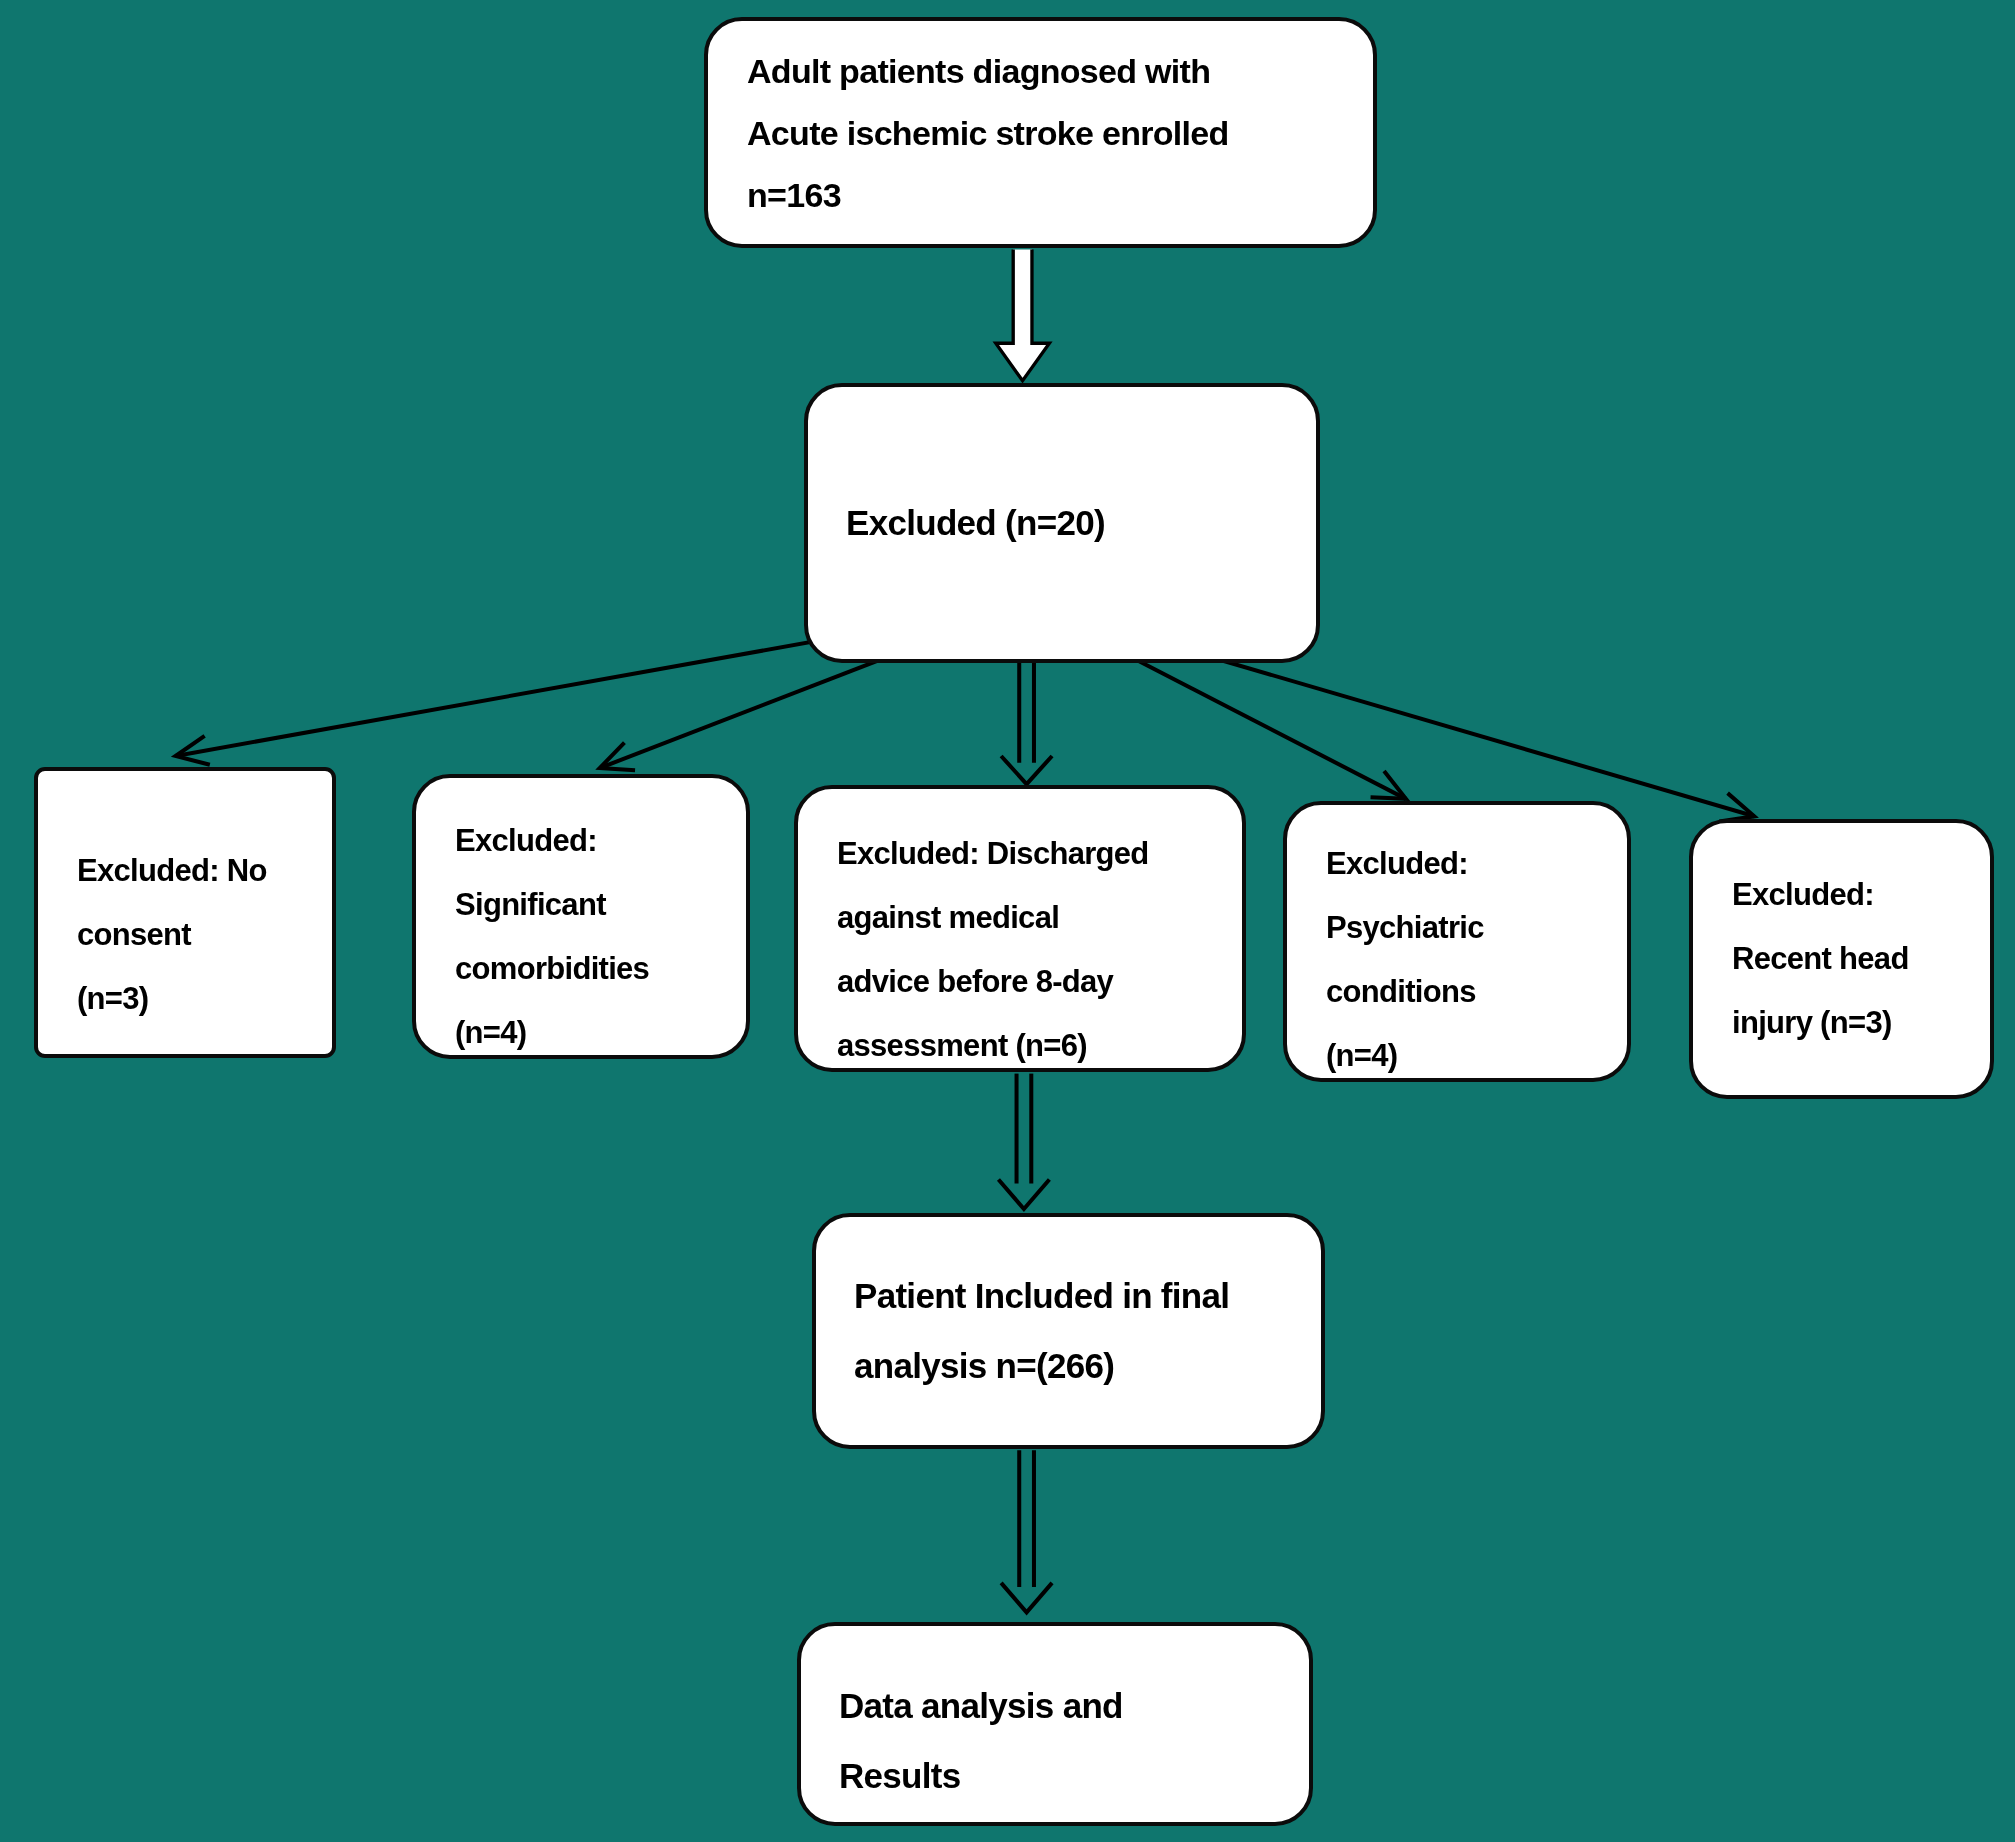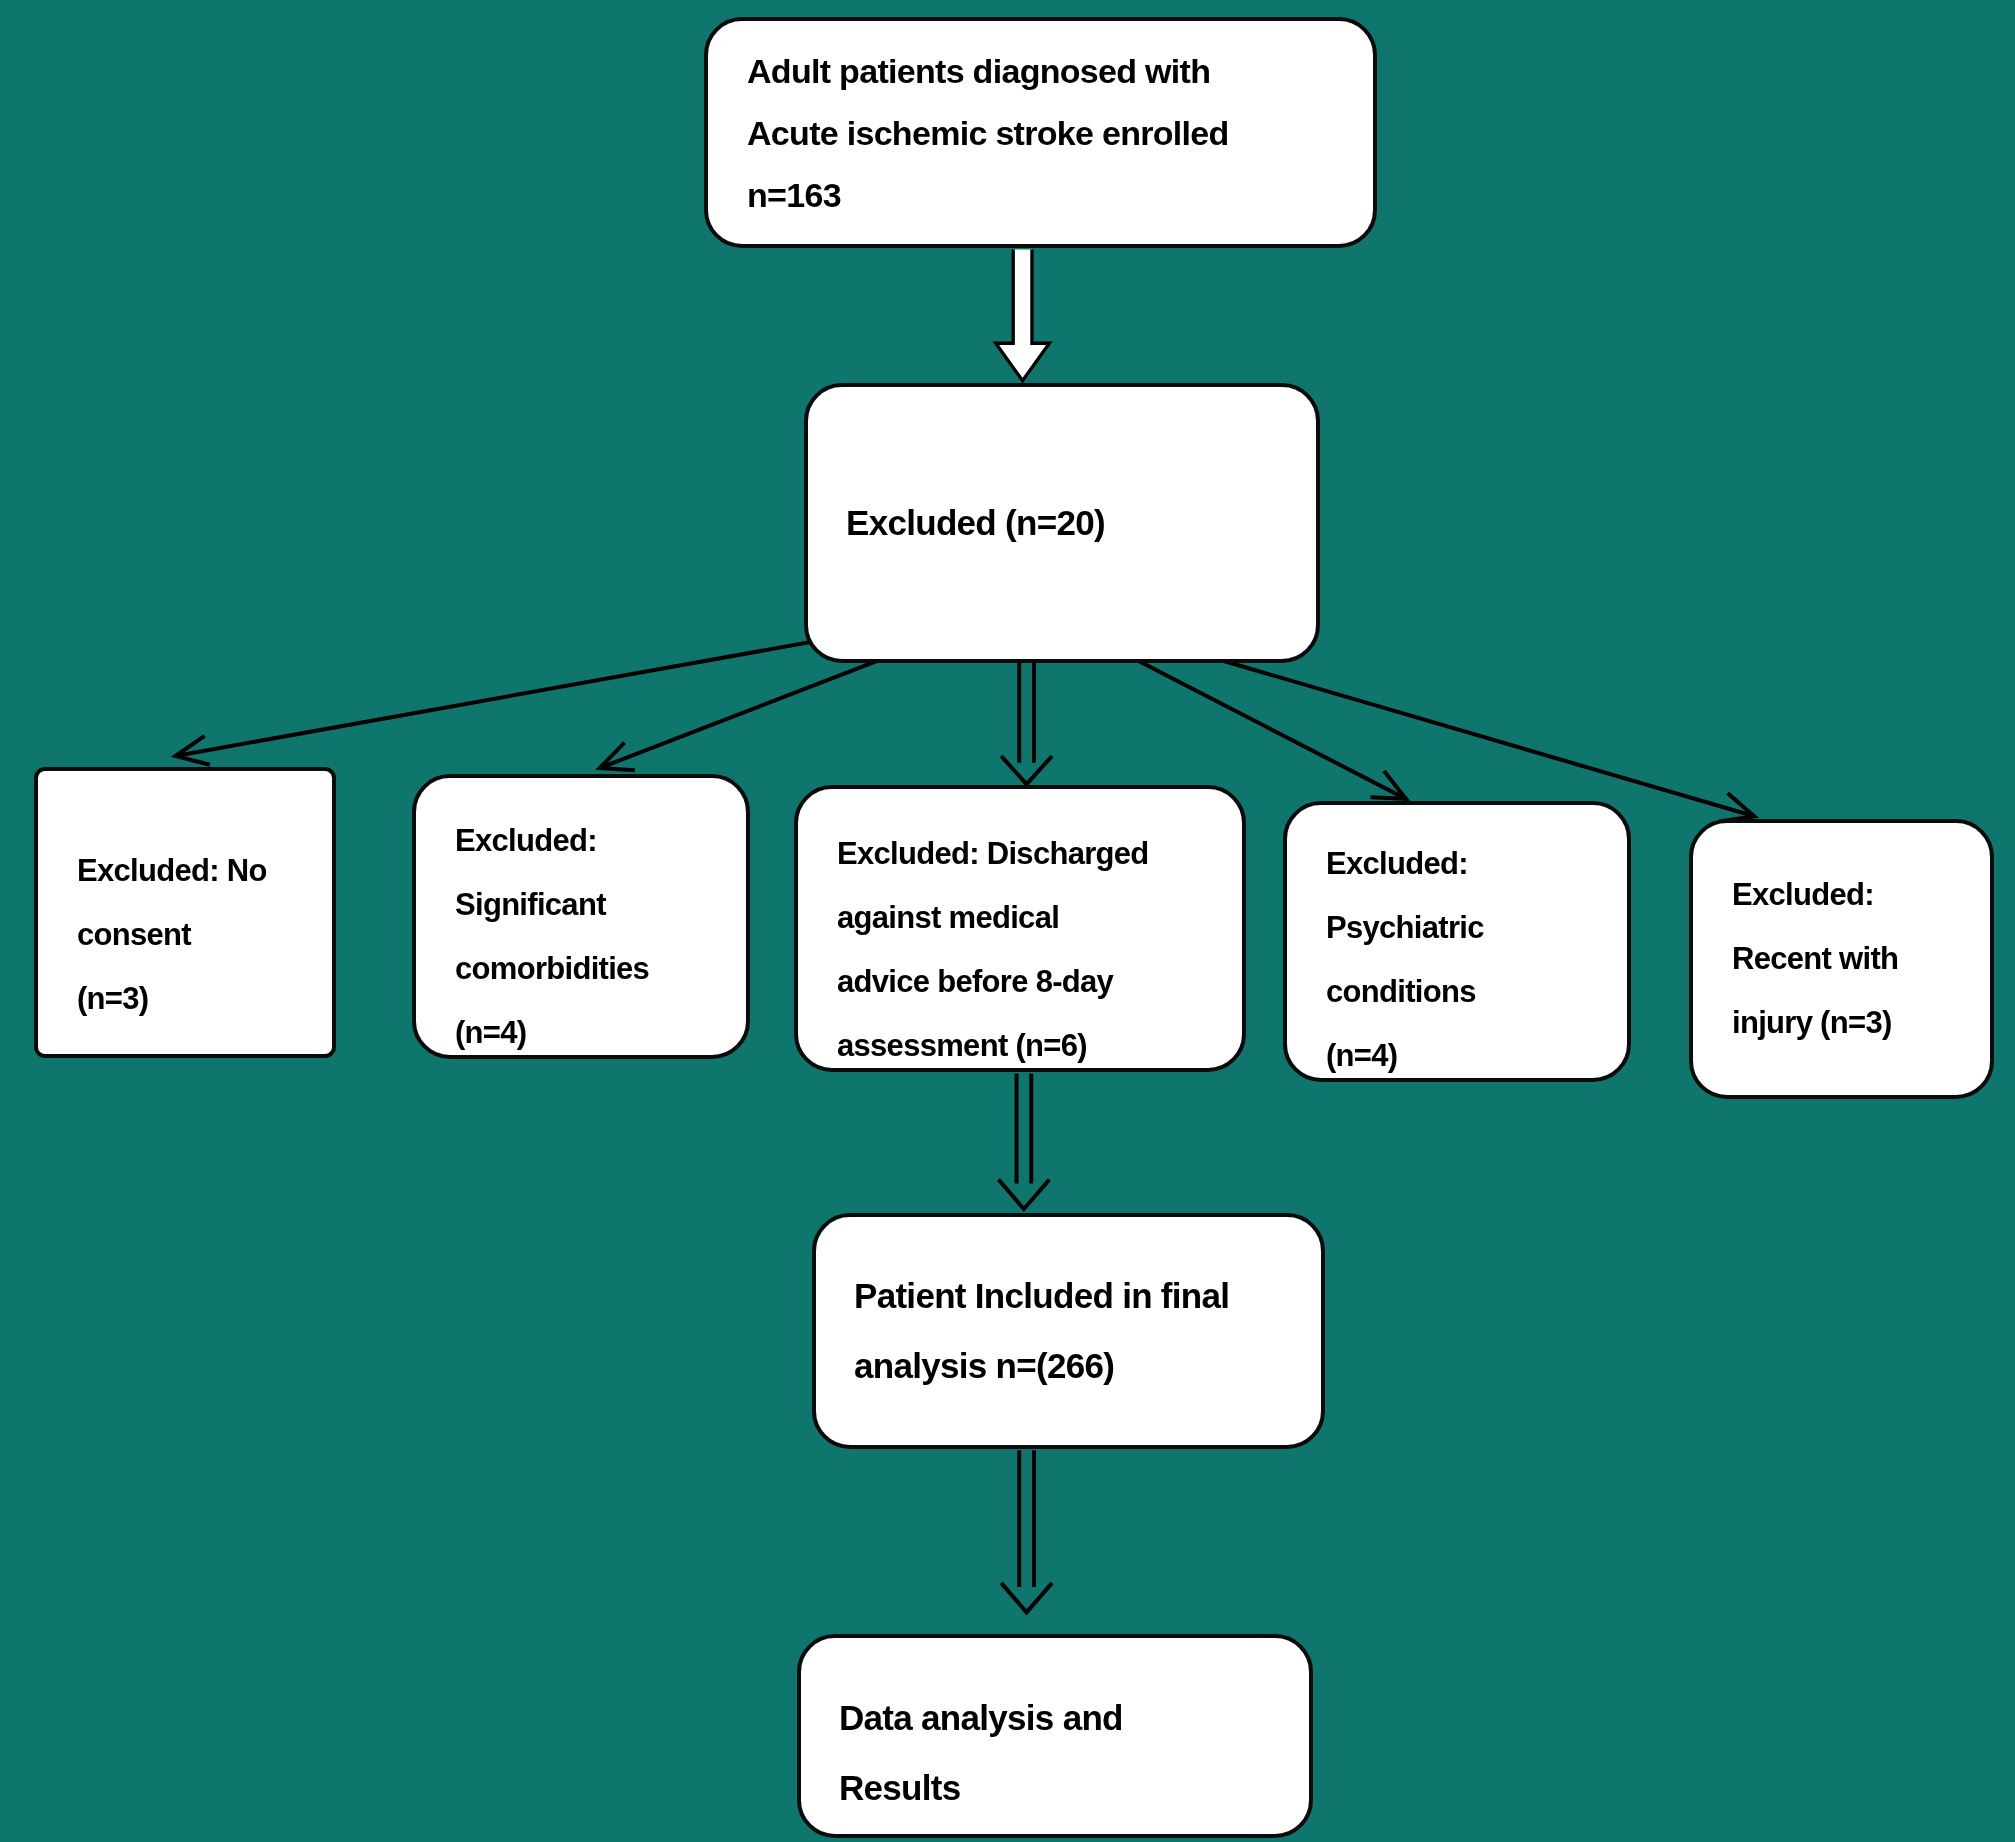--- a/index.html
+++ b/index.html
@@ -113,28 +113,28 @@
 
   <div class="node small" style="left:1283px; top:801px; width:348px; height:281px; padding-top:36px;">
     <span class="ln">Excluded:</span>
     <span class="ln">Psychiatric</span>
     <span class="ln">conditions</span>
     <span class="ln">(n=4)</span>
   </div>
 
   <div class="node small" style="left:1689px; top:819px; width:305px; height:280px;">
     <span class="ln">Excluded:</span>
-    <span class="ln">Recent with</span>
+    <span class="ln">Recent head</span>
     <span class="ln">injury (n=3)</span>
   </div>
 
   <div class="node mid" style="left:812px; top:1213px; width:513px; height:236px;">
     <span class="ln">Patient Included in final</span>
     <span class="ln">analysis n=(266)</span>
   </div>
 
-  <div class="node mid" style="left:797px; top:1622px; width:516px; height:204px; padding-top:34px;margin-top:12px;">
+  <div class="node mid" style="left:797px; top:1622px; width:516px; height:204px; padding-top:34px;">
     <span class="ln">Data analysis and</span>
     <span class="ln">Results</span>
   </div>
 
 </div>
 
 
 </body></html>

